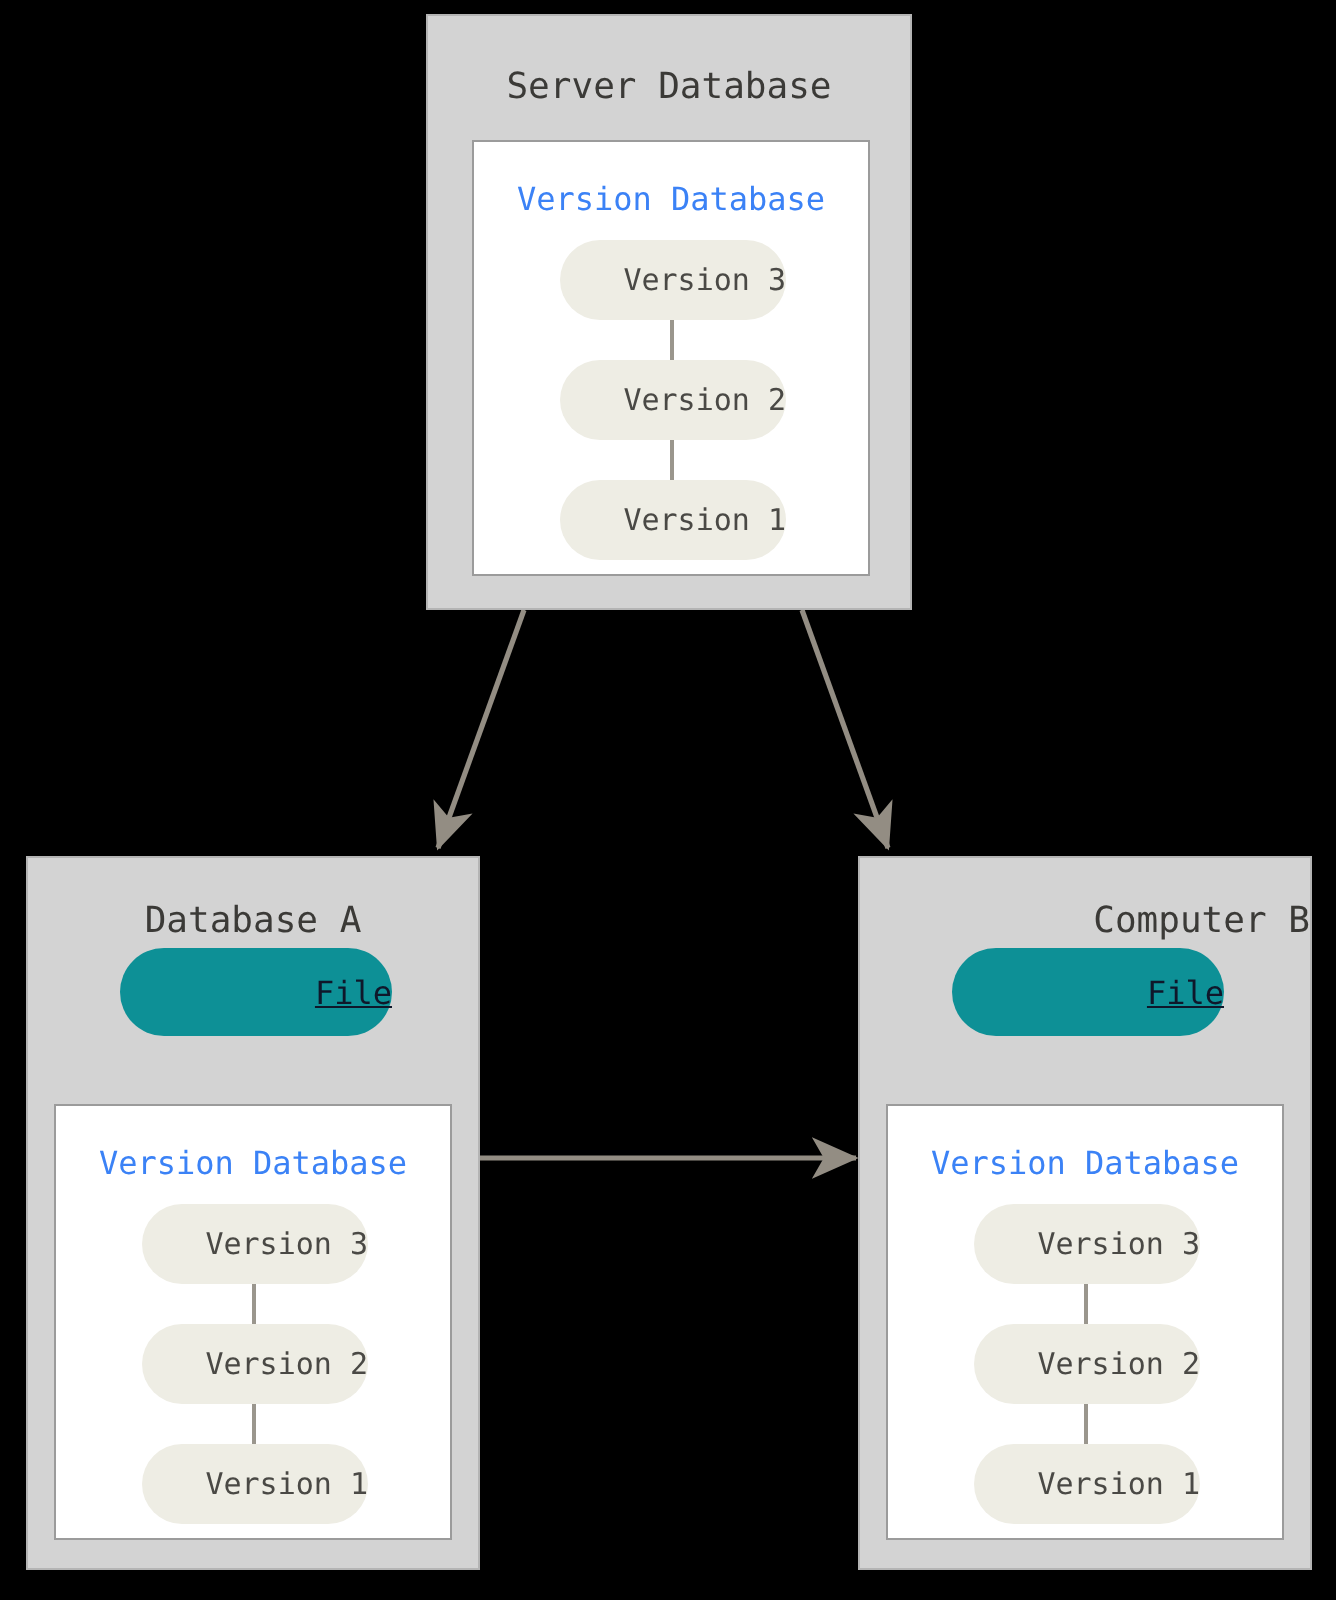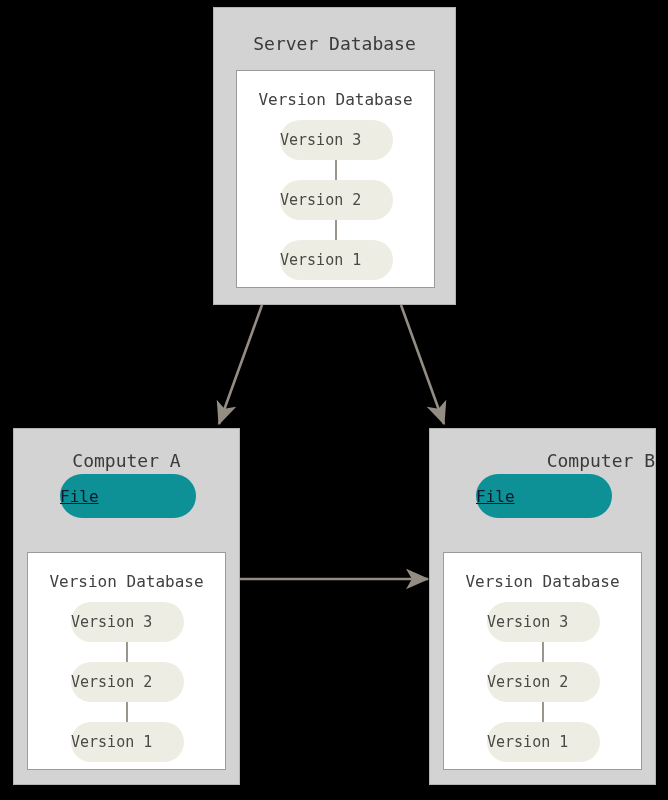--- a/index.html
+++ b/index.html
@@ -38,31 +38,31 @@
     background: #ffffff;
     border: 1px solid #9b9b9b;
     box-sizing: border-box;
   }
   .db-title {
     position: absolute;
     left: 0;
     right: 0;
     text-align: center;
     font-size: 16px;
-    color: #404040;
+    color: #3b82f6;
     white-space: nowrap;
   }
   
   .pill {
     position: absolute;
     box-sizing: border-box;
     border-radius: 999px;
     display: flex;
     align-items: center;
-    justify-content: flex-start;
+    justify-content: flex-end;
     font-size: 15px;
     white-space: nowrap;
   }
   .pill-version {
     background: #eeede4;
     color: #4a4945;
   }
   .pill-file {
     background: #0d9096;
     color: #0f172a;
@@ -122,21 +122,21 @@
       </div>
       <div class="v-connector" style="left:98px; top:149px; height:21px;"></div>
 
       <div class="pill pill-version" style="left:43px; top:169px; width:113px; height:40px;">
         <span>Version 1</span>
       </div>
     </div>
   </div>
 
   <div class="computer-box" style="left:13px; top:428px; width:227px; height:357px;">
-    <div class="computer-title" style="top:21px;">Computer A</div>
+    <div class="computer-title" style="top:21px;">Database A</div>
 
     <div class="pill pill-file" style="left:46px; top:45px; width:136px; height:44px; font-size:16px;">
       <span>File</span>
     </div>
 
     <div class="db-box" style="left:13px; top:123px; width:199px; height:218px;">
       <div class="db-title" style="top:19px;">Version Database</div>
 
       <div class="pill pill-version" style="left:43px; top:49px; width:113px; height:40px;">
         <span>Version 3</span>

